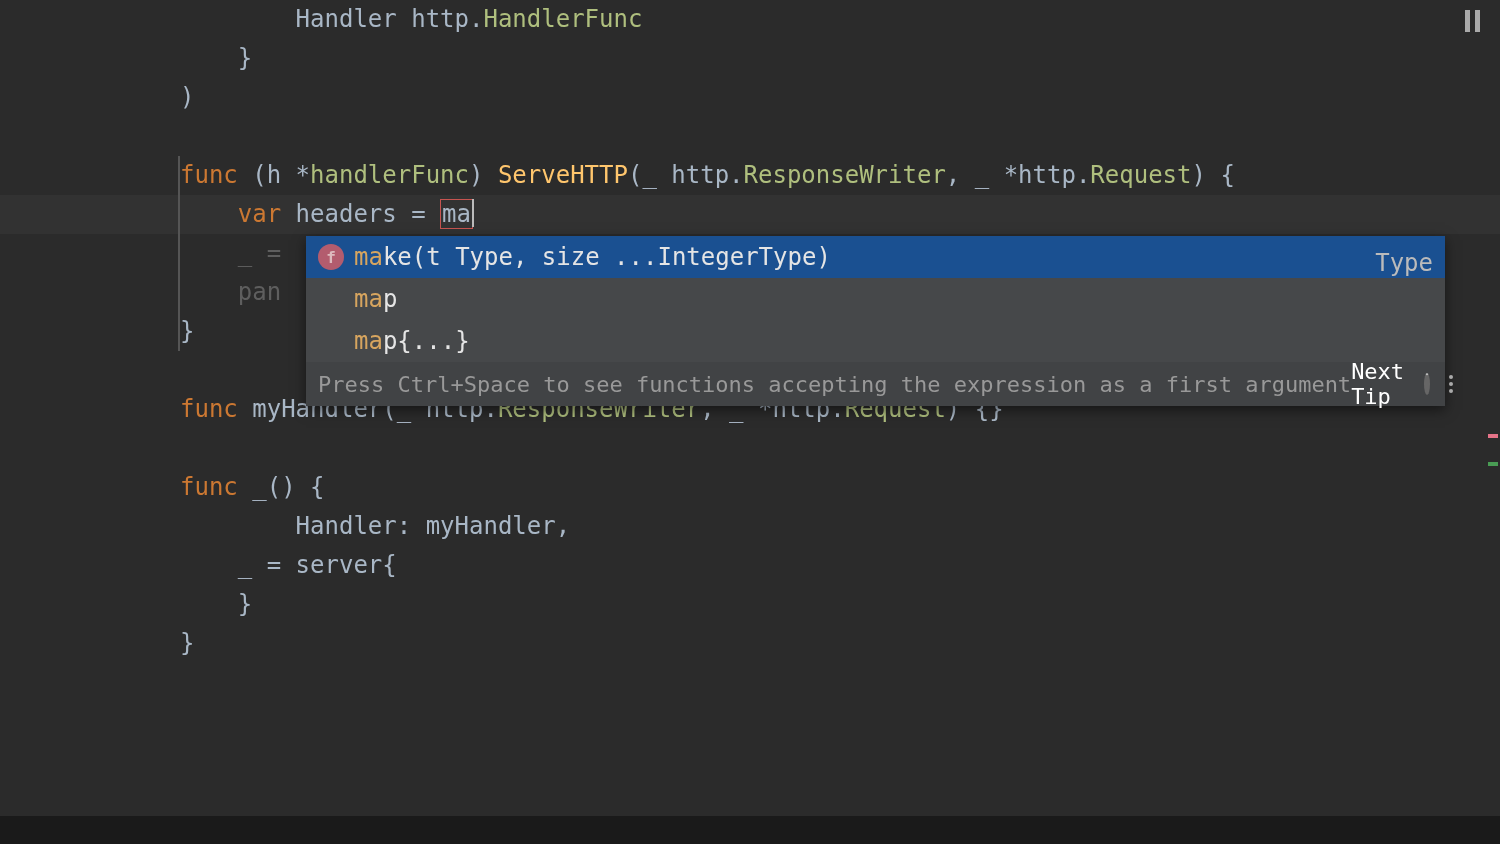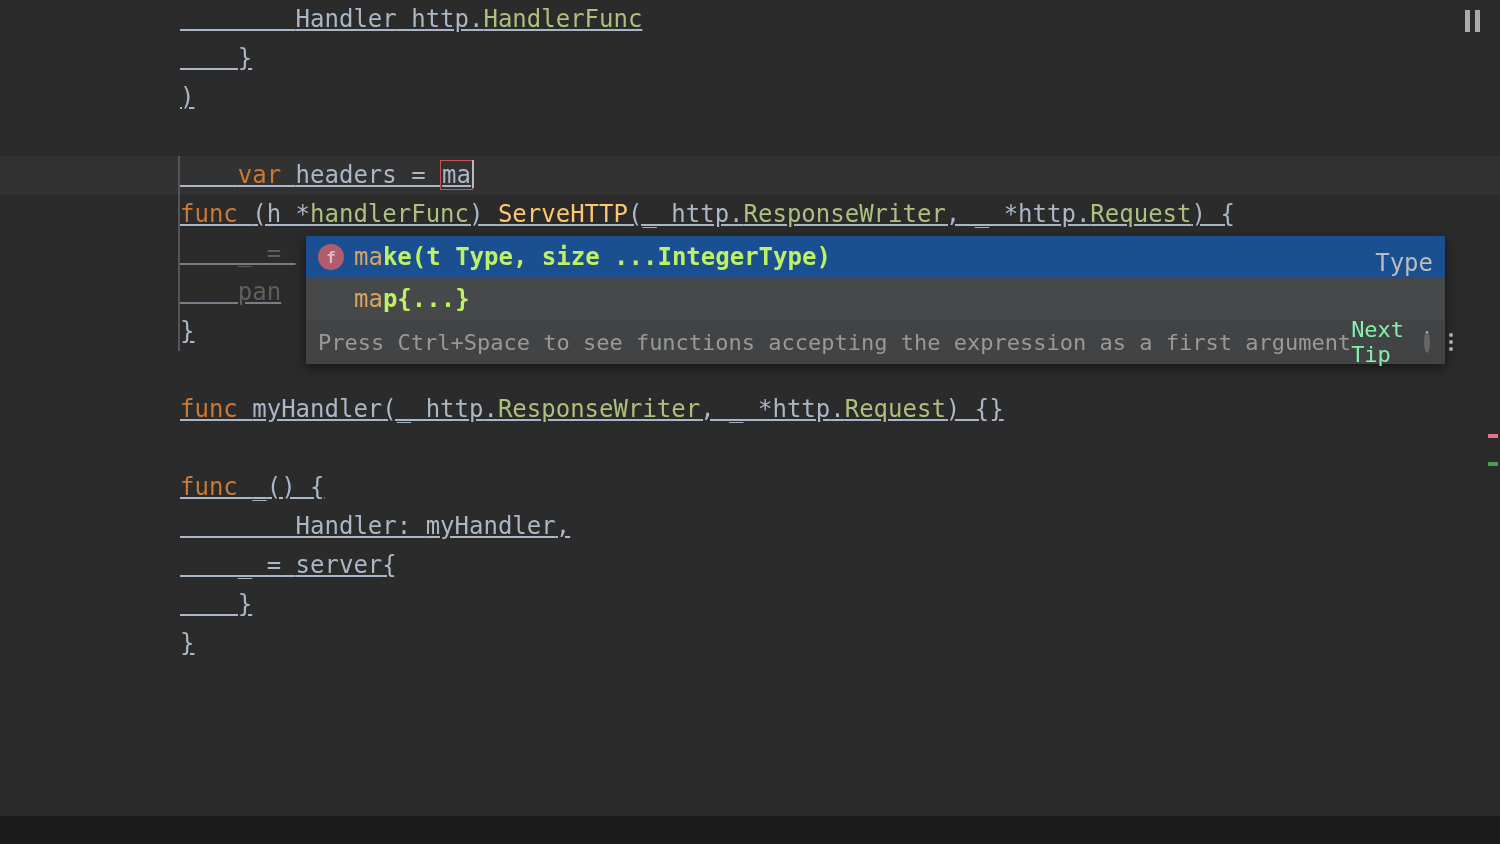--- a/index.html
+++ b/index.html
@@ -26,21 +26,20 @@
     .gutter-line {
       position: absolute;
       left: 178px;
       width: 2px;
       background: #555;
     }
     .code-line {
       white-space: pre;
       height: 39px;
       line-height: 39px;
-      text-decoration: underline;
     }
     .highlighted-line {
       background: #323232;
       margin-left: -180px;
       padding-left: 180px;
     }
     .kw { color: #cc7832; }
     .typename { color: #afbf7e; }
     .func { color: #ffc66d; }
     .ident { color: #a9b7c6; }
@@ -98,40 +97,40 @@
     }
     .popup-icon.f-icon {
       background: #b35c6e;
       color: #ddbabe;
     }
     .popup-label {
       flex: 1;
       white-space: pre;
     }
     .match { color: #d7a55f; }
-    .nomatch { color: #bef264; font-weight: bold; }
+    .nomatch { color: #e5e5e5; }
     .popup-right {
       color: #bbbbbb;
       margin-top: 12px;
     }
     .popup-footer {
       display: flex;
       align-items: center;
       height: 44px;
       padding: 0 12px;
       background: #414345;
       font-size: 22px;
       color: #999;
     }
     .popup-hint {
       flex: 1;
       white-space: pre;
     }
     .next-tip {
-      color: #86efac;
+      color: #ffffff;
       margin-right: 20px;
       cursor: pointer;
     }
     .spinner {
       width: 22px;
       height: 22px;
       border: 3px solid #666;
       border-top-color: #bbb;
       border-radius: 50%;
       margin-right: 15px;
@@ -200,22 +199,22 @@
 </div>
 
 <div class="editor">
   <div class="code-line"><span>        </span><span class="ident">Handler</span><span class="ident"> http</span><span class="punct">.</span><span class="typename">HandlerFunc</span></div>
   <div class="code-line"><span>    }</span></div>
   <div class="code-line"><span>)</span></div>
   <div class="code-line"><span></span></div>
 
   <div class="gutter-line" style="top:156px;height:195px;"></div>
 
+  <div class="code-line"><span class="kw">func </span><span>(h *</span><span class="typename">handlerFunc</span><span>) </span><span class="func">ServeHTTP</span><span>(_ http</span><span>.</span><span class="typename">ResponseWriter</span><span>, _ *http</span><span>.</span><span class="typename">Request</span><span>) {</span></div>
   <div class="code-line highlighted-line"><span>    </span><span class="kw">var </span><span>headers = </span><span class="partial-highlight">ma</span><span class="cursor"></span></div>
-  <div class="code-line"><span class="kw">func </span><span>(h *</span><span class="typename">handlerFunc</span><span>) </span><span class="func">ServeHTTP</span><span>(_ http</span><span>.</span><span class="typename">ResponseWriter</span><span>, _ *http</span><span>.</span><span class="typename">Request</span><span>) {</span></div>
   <div class="code-line"><span class="obscured">    _ = </span></div>
   <div class="code-line"><span class="obscured">    pan</span></div>
   <div class="code-line"><span>}</span></div>
   <div class="code-line"><span></span></div>
   <div class="code-line"><span class="kw">func </span><span class="ident">myHandler</span><span>(_ http</span><span>.</span><span class="typename">ResponseWriter</span><span>, _ *http</span><span>.</span><span class="typename">Request</span><span>) {}</span></div>
   <div class="code-line"><span></span></div>
   <div class="code-line"><span class="kw">func </span><span class="ident">_</span><span>() {</span></div>
   <div class="code-line"><span>        Handler: </span><span class="ident">myHandler</span><span>,</span></div>
   <div class="code-line"><span>    _ = </span><span class="ident">server</span><span>{</span></div>
   <div class="code-line"><span>    }</span></div>
@@ -223,20 +222,25 @@
 </div>
 
 <div class="popup">
   <div class="popup-item selected">
     <div class="popup-icon f-icon">f</div>
     <div class="popup-label"><span class="match">ma</span><span class="nomatch">ke(t Type, size ...IntegerType)</span></div>
     <div class="popup-right">Type</div>
   </div>
   <div class="popup-item">
     <div class="spacer-icon"></div>
+    <div class="popup-label"><span class="match">ma</span><span class="nomatch">p</span></div>
+    <div class="popup-right"></div>
+  </div>
+  <div class="popup-item">
+    <div class="spacer-icon"></div>
     <div class="popup-label"><span class="match">ma</span><span class="nomatch">p{...}</span></div>
     <div class="popup-right"></div>
   </div>
   <div class="popup-footer">
     <div class="popup-hint">Press Ctrl+Space to see functions accepting the expression as a first argument</div>
     <div class="next-tip">Next Tip</div>
     <div class="spinner"></div>
     <div class="kebab">
         <span></span>
         <span></span>

